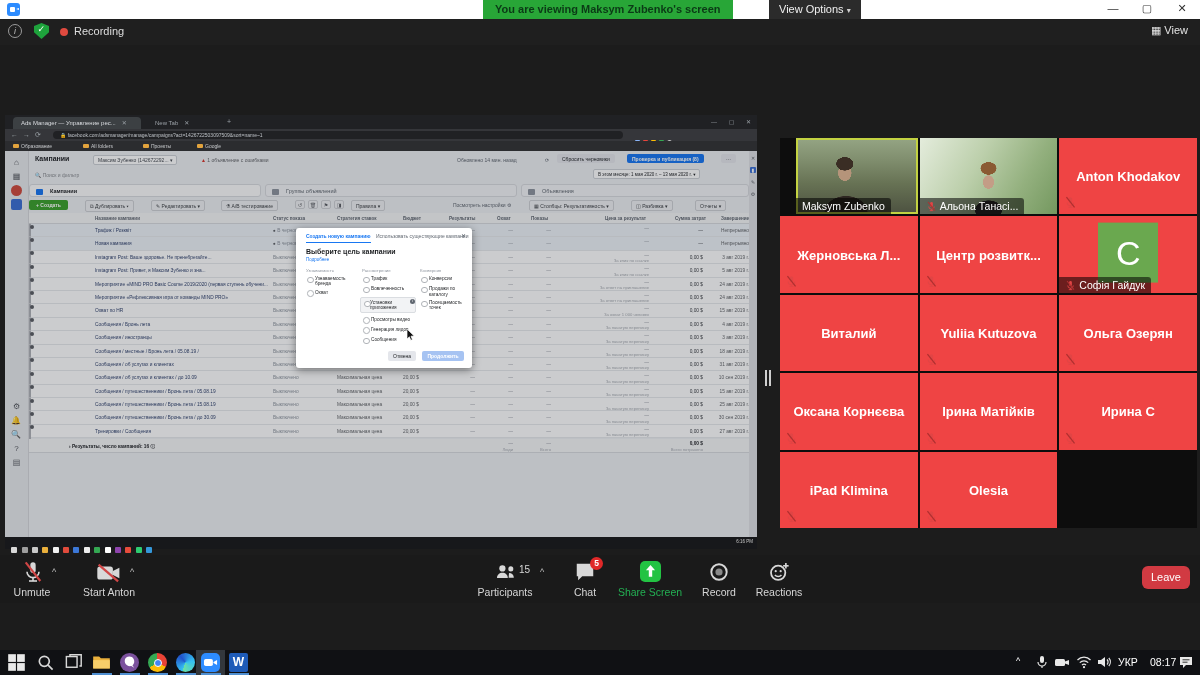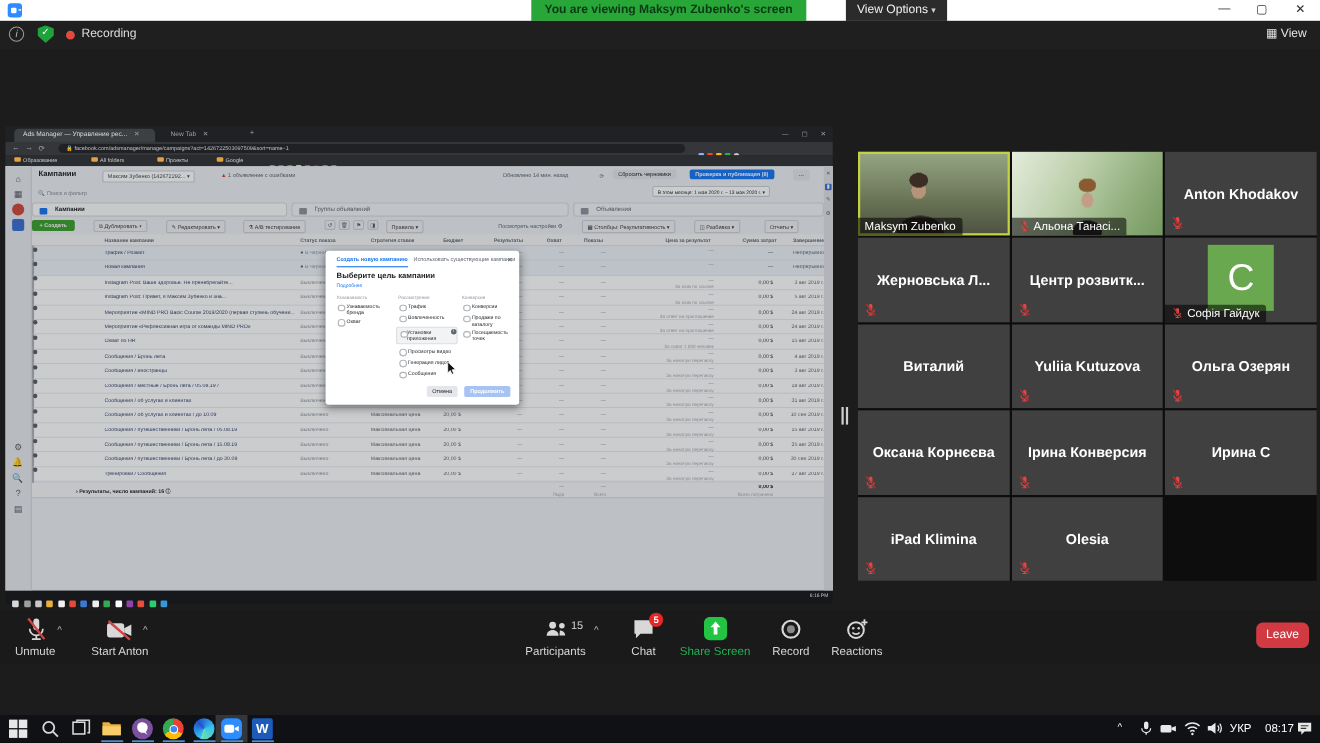--- a/index.html
+++ b/index.html
@@ -120,32 +120,32 @@
   #ss-task{left:0;top:422px;width:752px;height:12px;background:#17181b;}
   .ssdot{width:6px;height:6px;border-radius:1px;display:inline-block;margin:0 2.2px;vertical-align:middle;}
   #ss-tray{position:absolute;right:4px;top:2px;font-size:4.5px;color:#c9c9c9;}
 
   
   #handle{left:765px;top:325px;width:7px;height:16px;}
   #handle i{position:absolute;top:0;width:1.6px;height:16px;background:#cfcfcf;}
 
   
   #grid{left:780px;top:93px;width:417px;height:390px;display:grid;grid-template-columns:repeat(3,1fr);grid-template-rows:repeat(5,1fr);gap:2px;background:#0d0d0d;}
-  .tile{position:relative;background:#404040;overflow:hidden;}
+  .tile{position:relative;background:#ef4444;overflow:hidden;}
   .tile.active{outline:2px solid #c3d242;outline-offset:-2px;}
   .tile .cname{position:absolute;left:0;right:0;top:50%;transform:translateY(-50%);text-align:center;color:#fff;font-size:13px;font-weight:bold;}
   .tile .oname{position:absolute;left:0;bottom:0;background:rgba(0,0,0,.55);color:#fff;font-size:10.5px;padding:2px 6px;border-radius:0 3px 0 0;white-space:nowrap;}
   .cornermic{position:absolute;left:5px;bottom:5px;}
   .tile:not(.muted) .micoff{display:none;}
   .lblmic{vertical-align:-2px;margin-right:3px;}
   .tile.video-a{background:
     radial-gradient(14px 11px at 40% 34%, #3a2d24 0 60%, transparent 62%),
     radial-gradient(11px 13px at 40% 46%, #b5947a 0 60%, transparent 62%),
     radial-gradient(34px 26px at 41% 98%, #2d2621 0 62%, transparent 64%),
-    linear-gradient(180deg,#95a584 0%,#7f8d6d 30%,#677254 60%,#4c5140 100%);}
+    linear-gradient(180deg,#95a584 0%,#7f8d6d 30%,#677254 60%,#4c5140 100%); margin-left: 16px;}
   .tile.video-b{background:
     radial-gradient(9px 11px at 50% 58%, #c39d86 0 60%, transparent 62%),
     radial-gradient(14px 11px at 50% 40%, #8a5a33 0 56%, transparent 58%),
     radial-gradient(22px 16px at 50% 95%, #2e2c2a 0 60%, transparent 62%),
     linear-gradient(120deg,#e4ecdc,#bccfab 40%,#93b07e 72%,#74985f 100%);}
   .avabox{display:none;}
   .tile.avatar .avabox{display:block;position:absolute;left:50%;top:50%;transform:translate(-50%,-54%);width:60px;height:60px;background:#6aa84f;color:#fff;font-size:34px;text-align:center;line-height:60px;}
 
   
   #ztool{left:0;top:555px;width:1200px;height:48px;background:#1a1a1a;}
@@ -699,21 +699,21 @@
           <svg class="micoff cornermic" width="13" height="13" viewBox="0 0 16 16">
             <rect x="6" y="1.5" width="4" height="7.5" rx="2" fill="#e04545"></rect>
             <path d="M4 8a4 4 0 0 0 8 0" fill="none" stroke="#e04545" stroke-width="1.3"></path>
             <line x1="8" y1="12" x2="8" y2="14" stroke="#e04545" stroke-width="1.3"></line>
             <line x1="5.5" y1="14" x2="10.5" y2="14" stroke="#e04545" stroke-width="1.3"></line>
             <line x1="3" y1="1.5" x2="13" y2="14" stroke="#b03030" stroke-width="1.6"></line>
           </svg>
         </div>
         <div class="tile center muted">
 
-          <span class="cname">Ірина Конверсия</span>
+          <span class="cname">Ірина Матійків</span>
 
           <svg class="micoff cornermic" width="13" height="13" viewBox="0 0 16 16">
             <rect x="6" y="1.5" width="4" height="7.5" rx="2" fill="#e04545"></rect>
             <path d="M4 8a4 4 0 0 0 8 0" fill="none" stroke="#e04545" stroke-width="1.3"></path>
             <line x1="8" y1="12" x2="8" y2="14" stroke="#e04545" stroke-width="1.3"></line>
             <line x1="5.5" y1="14" x2="10.5" y2="14" stroke="#e04545" stroke-width="1.3"></line>
             <line x1="3" y1="1.5" x2="13" y2="14" stroke="#b03030" stroke-width="1.6"></line>
           </svg>
         </div>
         <div class="tile center muted">

